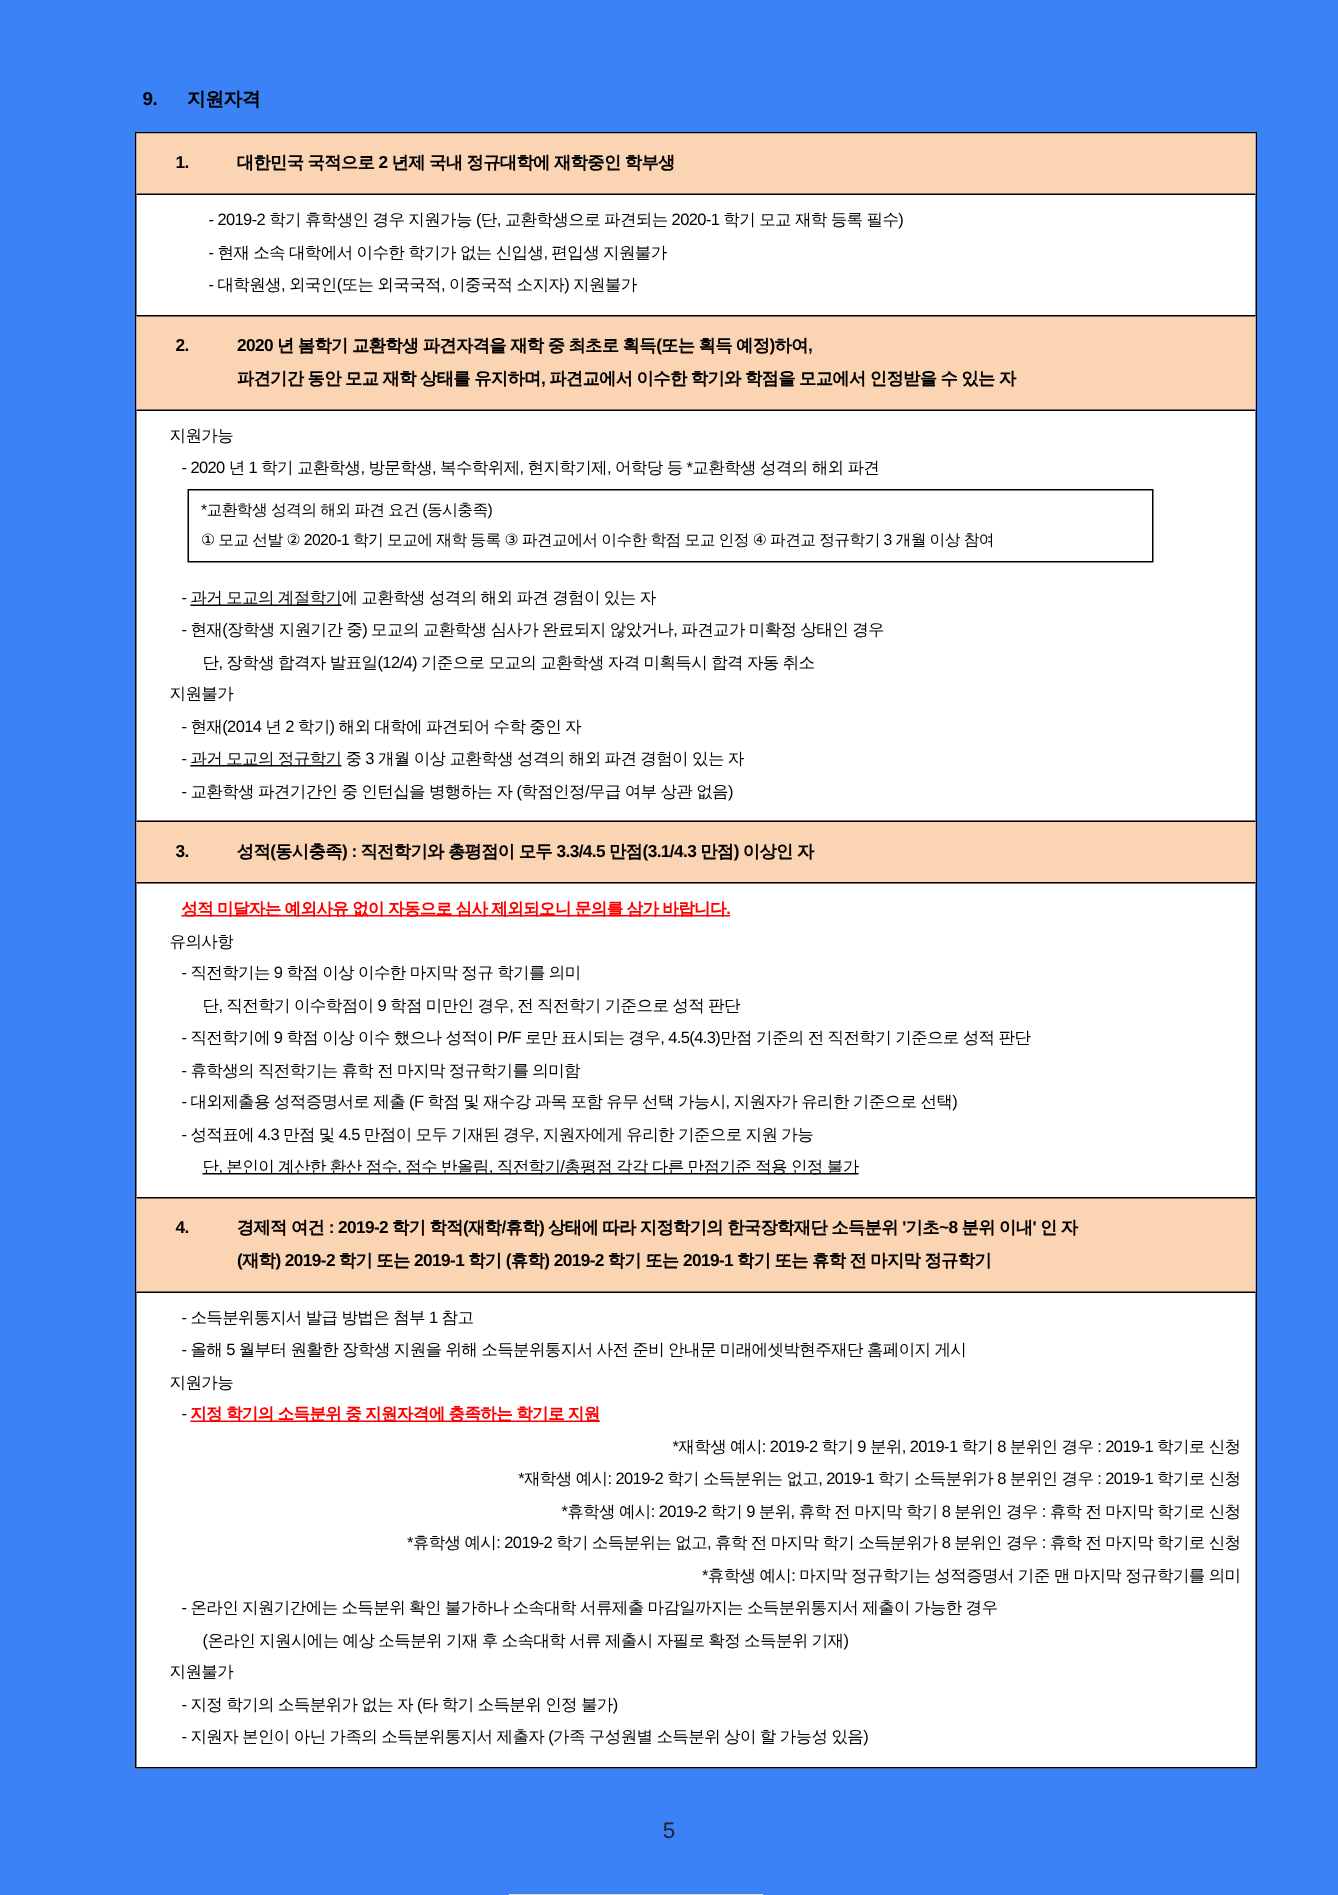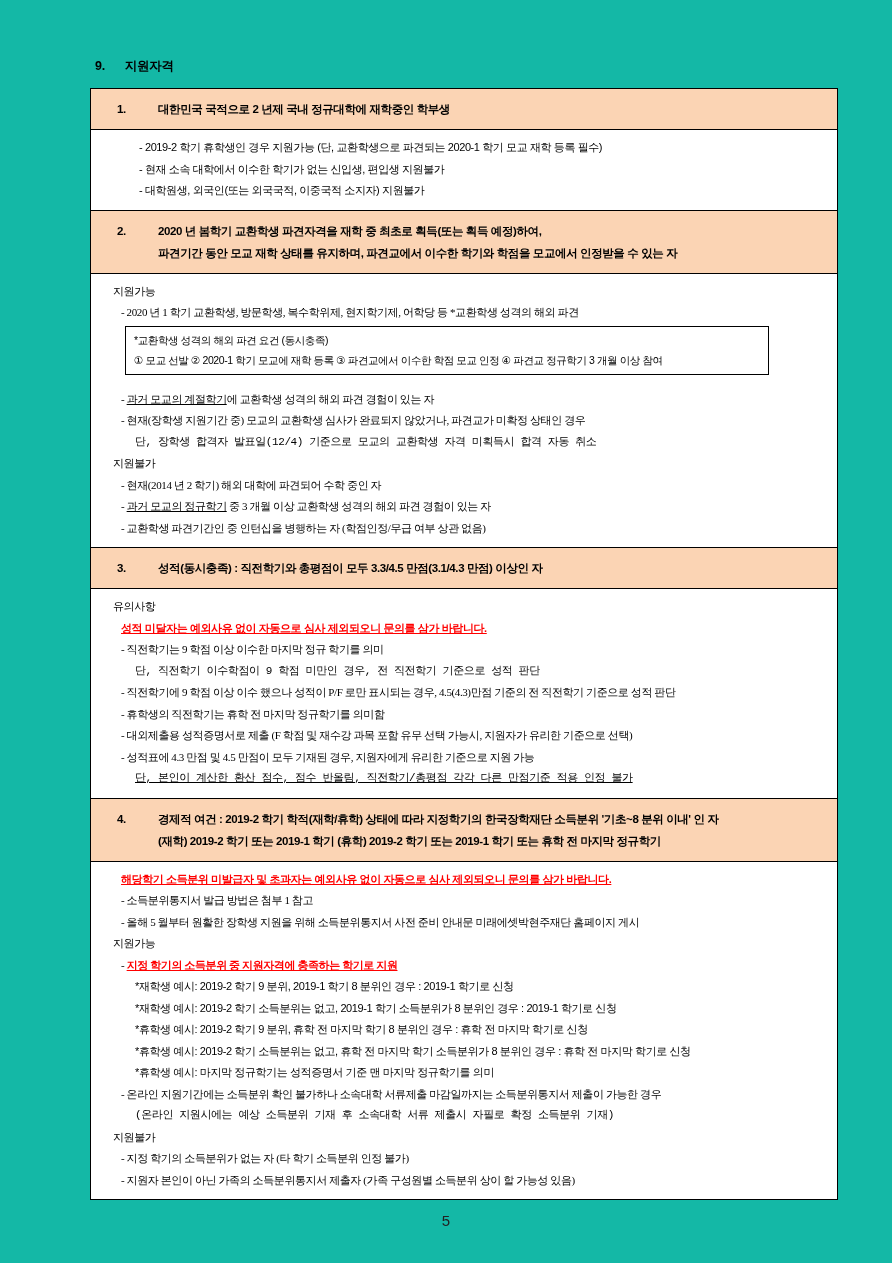--- a/index.html
+++ b/index.html
@@ -5,21 +5,21 @@
   * { margin: 0; padding: 0; box-sizing: border-box; }
   html, body { background: #ffffff; }
   body {
     font-family: "Liberation Sans", "DejaVu Sans", sans-serif;
     color: #000;
   }
   .page {
     position: relative;
     width: 892px;
     height: 1263px;
-    background: #14b8a6;
+    background: #3b82f6;
     overflow: hidden;
   }
   .doc-heading {
     position: absolute;
     left: 95px;
     top: 58px;
     font-size: 12.5px;
     font-weight: bold;
     letter-spacing: -0.3px;
   }
@@ -54,24 +54,24 @@
   .sec-header .sec-title { flex: 1; }
   .sec-body {
     padding: 7px 10px 8px 0;
     font-size: 11px;
     letter-spacing: -0.4px;
     line-height: 21.5px;
   }
   .ln { white-space: nowrap; }
   .ln.label   { padding-left: 22px; }
   .ln.notice  { padding-left: 30px; }
-  .ln.bullet  { padding-left: 30px; font-family: Liberation Serif, serif; }
+  .ln.bullet  { padding-left: 30px; }
   .ln.bullet1 { padding-left: 48px; }
-  .ln.cont    { padding-left: 44px; font-family: Liberation Mono, monospace; }
-  .ln.ex      { padding-left: 44px; }
+  .ln.cont    { padding-left: 44px; }
+  .ln.ex      { padding-left: 44px; text-align: right; }
   .seg.u  { text-decoration: underline; }
   .seg.ru { color: #ff0000; font-weight: bold; text-decoration: underline; }
   .req-box {
     margin: 2px 0 14px 34px;
     width: 644px;
     border: 1px solid #000;
     padding: 3px 0 4px 8px;
     font-size: 10.5px;
     line-height: 20px;
   }
@@ -132,41 +132,40 @@
         </div>
       </div>
       <div class="sec">
         <div class="sec-header" style="background: rgb(251, 212, 180);">
           <span class="sec-num">3.</span>
           <div class="sec-title">
             <div class="title-line">성적(동시충족) : 직전학기와 총평점이 모두 3.3/4.5 만점(3.1/4.3 만점) 이상인 자</div>
           </div>
         </div>
         <div class="sec-body">
+          <div class="ln notice"><span class="seg ru" style="color: rgb(255, 0, 0);">성적 미달자는 예외사유 없이 자동으로 심사 제외되오니 문의를 삼가 바랍니다.</span></div>
           <div class="ln label"><span class="seg">유의사항</span></div>
-          <div class="ln notice"><span class="seg ru" style="color: rgb(255, 0, 0);">성적 미달자는 예외사유 없이 자동으로 심사 제외되오니 문의를 삼가 바랍니다.</span></div>
           <div class="ln bullet"><span class="seg">- 직전학기는 9 학점 이상 이수한 마지막 정규 학기를 의미</span></div>
           <div class="ln cont"><span class="seg">단, 직전학기 이수학점이 9 학점 미만인 경우, 전 직전학기 기준으로 성적 판단</span></div>
           <div class="ln bullet"><span class="seg">- 직전학기에 9 학점 이상 이수 했으나 성적이 P/F 로만 표시되는 경우, 4.5(4.3)만점 기준의 전 직전학기 기준으로 성적 판단</span></div>
           <div class="ln bullet"><span class="seg">- 휴학생의 직전학기는 휴학 전 마지막 정규학기를 의미함</span></div>
           <div class="ln bullet"><span class="seg">- 대외제출용 성적증명서로 제출 (F 학점 및 재수강 과목 포함 유무 선택 가능시, 지원자가 유리한 기준으로 선택)</span></div>
           <div class="ln bullet"><span class="seg">- 성적표에 4.3 만점 및 4.5 만점이 모두 기재된 경우, 지원자에게 유리한 기준으로 지원 가능</span></div>
           <div class="ln cont"><span class="seg u">단, 본인이 계산한 환산 점수, 점수 반올림, 직전학기/총평점 각각 다른 만점기준 적용 인정 불가</span></div>
         </div>
       </div>
       <div class="sec">
         <div class="sec-header" style="background: rgb(251, 212, 180);">
           <span class="sec-num">4.</span>
           <div class="sec-title">
             <div class="title-line">경제적 여건 : 2019-2 학기 학적(재학/휴학) 상태에 따라 지정학기의 한국장학재단 소득분위 '기초~8 분위 이내' 인 자</div>
             <div class="title-line">(재학) 2019-2 학기 또는 2019-1 학기 (휴학) 2019-2 학기 또는 2019-1 학기 또는 휴학 전 마지막 정규학기</div>
           </div>
         </div>
         <div class="sec-body">
-          <div class="ln notice"><span class="seg ru" style="color: rgb(255, 0, 0);">해당학기 소득분위 미발급자 및 초과자는 예외사유 없이 자동으로 심사 제외되오니 문의를 삼가 바랍니다.</span></div>
           <div class="ln bullet"><span class="seg">- 소득분위통지서 발급 방법은 첨부 1 참고</span></div>
           <div class="ln bullet"><span class="seg">- 올해 5 월부터 원활한 장학생 지원을 위해 소득분위통지서 사전 준비 안내문 미래에셋박현주재단 홈페이지 게시</span></div>
           <div class="ln label"><span class="seg">지원가능</span></div>
           <div class="ln bullet"><span class="seg">- </span><span class="seg ru" style="color: rgb(255, 0, 0);">지정 학기의 소득분위 중 지원자격에 충족하는 학기로 지원</span></div>
           <div class="ln ex"><span class="seg">*재학생 예시: 2019-2 학기 9 분위, 2019-1 학기 8 분위인 경우 : 2019-1 학기로 신청</span></div>
           <div class="ln ex"><span class="seg">*재학생 예시: 2019-2 학기 소득분위는 없고, 2019-1 학기 소득분위가 8 분위인 경우 : 2019-1 학기로 신청</span></div>
           <div class="ln ex"><span class="seg">*휴학생 예시: 2019-2 학기 9 분위, 휴학 전 마지막 학기 8 분위인 경우 : 휴학 전 마지막 학기로 신청</span></div>
           <div class="ln ex"><span class="seg">*휴학생 예시: 2019-2 학기 소득분위는 없고, 휴학 전 마지막 학기 소득분위가 8 분위인 경우 : 휴학 전 마지막 학기로 신청</span></div>
           <div class="ln ex"><span class="seg">*휴학생 예시: 마지막 정규학기는 성적증명서 기준 맨 마지막 정규학기를 의미</span></div>
           <div class="ln bullet"><span class="seg">- 온라인 지원기간에는 소득분위 확인 불가하나 소속대학 서류제출 마감일까지는 소득분위통지서 제출이 가능한 경우</span></div>

